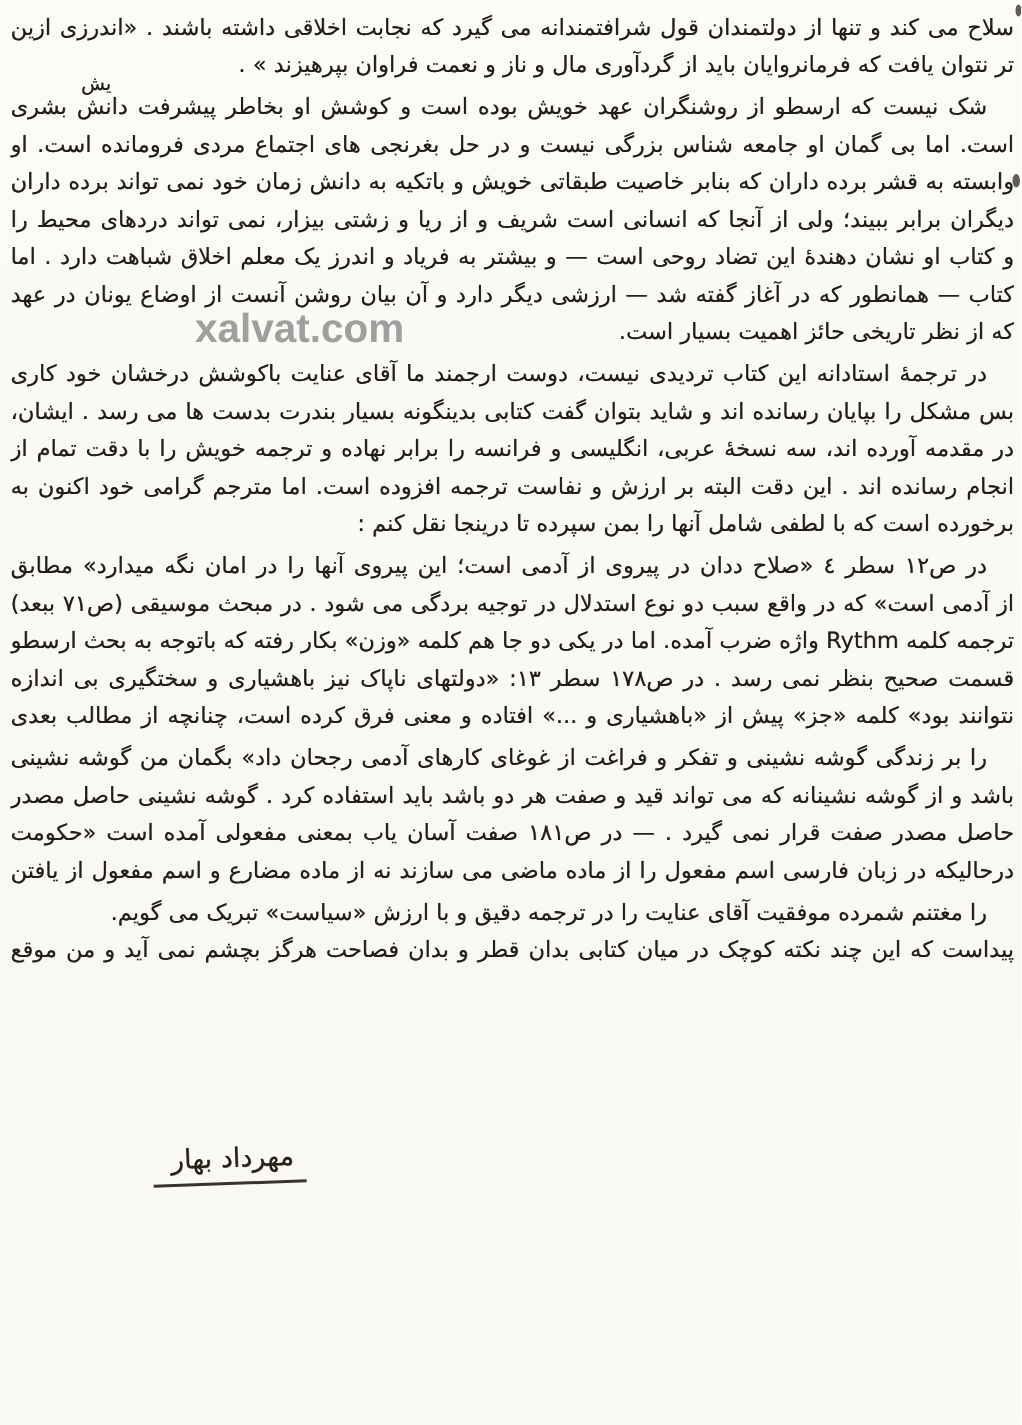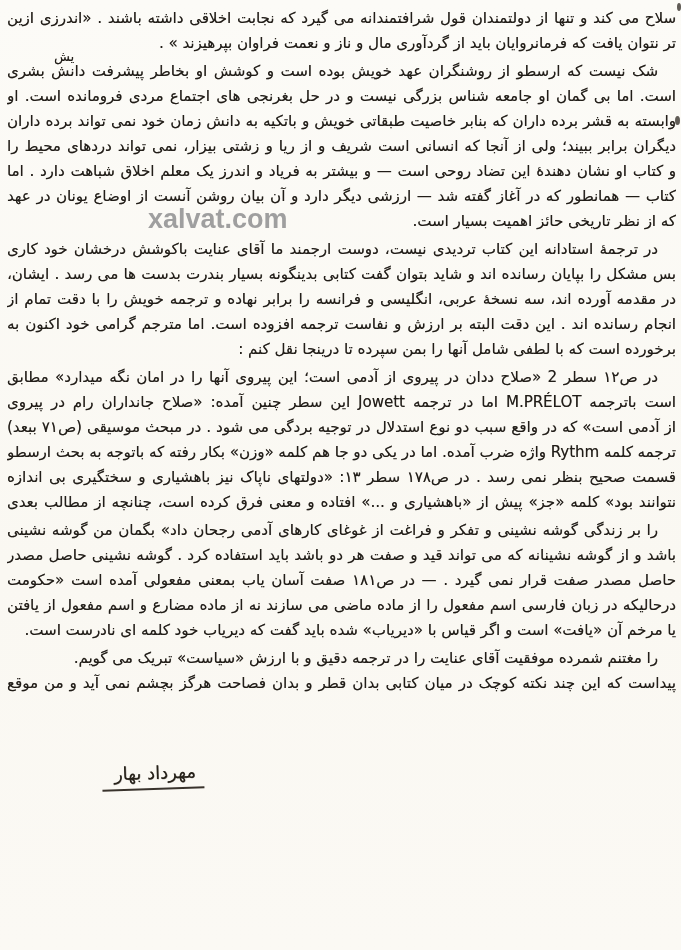--- a/index.html
+++ b/index.html
@@ -42,21 +42,21 @@
     position: absolute;
     left: 54px; top: 49px;
     direction: rtl;
     font-size: 13px;
     color: #211d18;
     text-shadow: 0.25px 0.25px 0 rgba(25,20,15,0.55);
   }
   
   .watermark {
     position: absolute;
-    left: 148px; top: 204px;
+    left: 130px; top: 204px;
     font-family: "Liberation Sans", sans-serif;
     font-weight: 700;
     font-size: 27px;
     letter-spacing: 0px;
     color: #9f9f9f;
   }
   
   .signature {
     position: absolute;
     left: 102px; top: 762px;
@@ -108,33 +108,31 @@
         <div class="line last">که از نظر تاریخی حائز اهمیت بسیار است.</div>
       </div>
       <div class="para indent">
         <div class="line">در ترجمهٔ استادانه این کتاب تردیدی نیست، دوست ارجمند ما آقای عنایت باکوشش درخشان خود کاری</div>
         <div class="line">بس مشکل را بپایان رسانده اند و شاید بتوان گفت کتابی بدینگونه بسیار بندرت بدست ها می رسد . ایشان، چنانکه</div>
         <div class="line">در مقدمه آورده اند، سه نسخهٔ عربی، انگلیسی و فرانسه را برابر نهاده و ترجمه خویش را با دقت تمام از روی آنها به</div>
         <div class="line">انجام رسانده اند . این دقت البته بر ارزش و نفاست ترجمه افزوده است. اما مترجم گرامی خود اکنون به چند خطا</div>
         <div class="line last">برخورده است که با لطفی شامل آنها را بمن سپرده تا درینجا نقل کنم :</div>
       </div>
       <div class="para indent">
-        <div class="line">در ص۱۲ سطر 2 «صلاح ددان در پیروی از آدمی است؛ این پیروی آنها را در امان نگه میدارد» مطابق</div>
-        <div class="line">است باترجمه M.PRÉLOT اما در ترجمه Jowett این سطر چنین آمده: «صلاح جانداران رام در پیروی</div>
+        <div class="line">در ص۱۲ سطر ٤ «صلاح ددان در پیروی از آدمی است؛ این پیروی آنها را در امان نگه میدارد» مطابق</div>
         <div class="line">از آدمی است» که در واقع سبب دو نوع استدلال در توجیه بردگی می شود . در مبحث موسیقی (ص۷۱ ببعد) در</div>
         <div class="line">ترجمه کلمه Rythm واژه ضرب آمده. اما در یکی دو جا هم کلمه «وزن» بکار رفته که باتوجه به بحث ارسطو درین</div>
         <div class="line">قسمت صحیح بنظر نمی رسد . در ص۱۷۸ سطر ۱۳: «دولتهای ناپاک نیز باهشیاری و سختگیری بی اندازه پایدار</div>
         <div class="line">نتوانند بود» کلمه «جز» پیش از «باهشیاری و ...» افتاده و معنی فرق کرده است، چنانچه از مطالب بعدی نیز</div>
       </div>
       <div class="para indent">
         <div class="line">را بر زندگی گوشه نشینی و تفکر و فراغت از غوغای کارهای آدمی رجحان داد» بگمان من گوشه نشینی صفت نمی تواند</div>
         <div class="line">باشد و از گوشه نشینانه که می تواند قید و صفت هر دو باشد باید استفاده کرد . گوشه نشینی حاصل مصدر است و</div>
         <div class="line">حاصل مصدر صفت قرار نمی گیرد . — در ص۱۸۱ صفت آسان یاب بمعنی مفعولی آمده است «حکومت آسان یاب»</div>
         <div class="line">درحالیکه در زبان فارسی اسم مفعول را از ماده ماضی می سازند نه از ماده مضارع و اسم مفعول از یافتن «یافته»</div>
-        <div class="line last">یا مرخم آن «یافت» است و اگر قیاس با «دیریاب» شده باید گفت که دیریاب خود کلمه ای نادرست است.</div>
       </div>
       <div class="para indent">
         <div class="line last">را مغتنم شمرده موفقیت آقای عنایت را در ترجمه دقیق و با ارزش «سیاست» تبریک می گویم.</div>
         <div class="line">پیداست که این چند نکته کوچک در میان کتابی بدان قطر و بدان فصاحت هرگز بچشم نمی آید و من موقع</div>
       </div>
     </div>
 
   <div class="margin-note">یش</div>
 
   <div class="watermark">xalvat.com</div>

